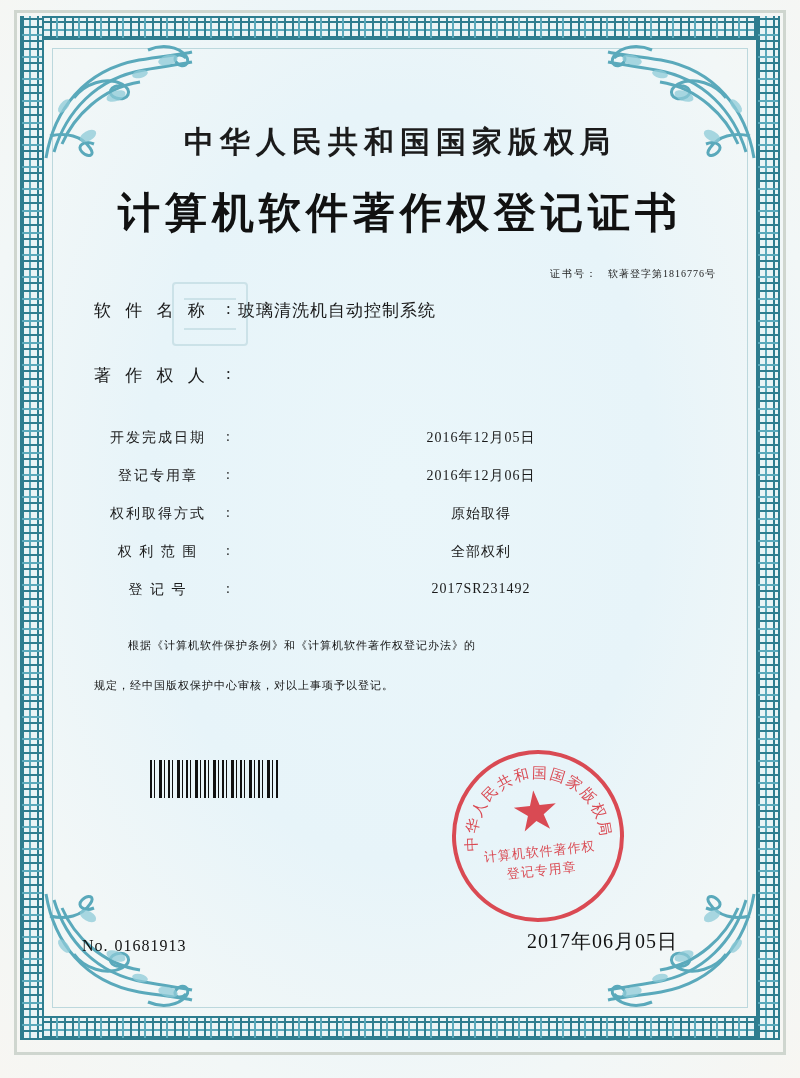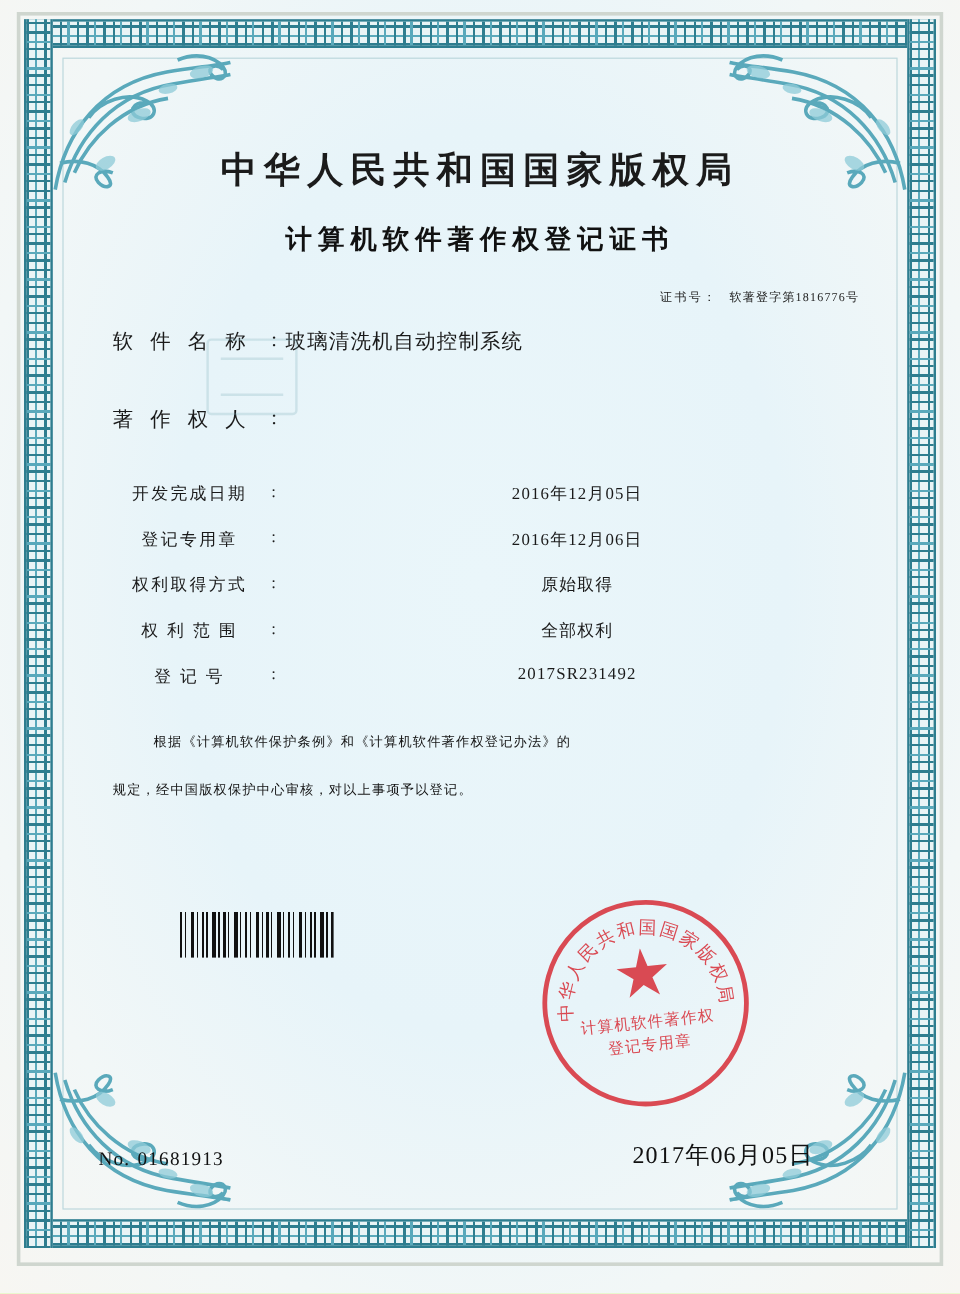--- a/index.html
+++ b/index.html
@@ -11,21 +11,21 @@
     width: 800px;
     height: 1078px;
     font-family: "Liberation Serif", serif;
     overflow: hidden;
   }
 
   .page {
     position: relative;
     width: 800px;
     height: 1078px;
-    background: #bef264;
+    background: #e5e5e5;
   }
 
   
   .paper-tint {
     position: absolute;
     inset: 0;
     background:
       radial-gradient(ellipse at 50% 45%, #eaf6fa 0%, #e7f4f9 45%, #f2f7f7 75%, #f7f6f2 100%);
   }
 
@@ -124,21 +124,21 @@
     font-family: "Liberation Serif", serif;
     font-size: 30px;
     font-weight: bold;
     color: #1b1b1b;
     letter-spacing: 6px;
     margin-top: 62px;
   }
   .title-main {
     text-align: center;
     font-family: "Liberation Serif", serif;
-    font-size: 22px;
+    font-size: 42px;
     font-weight: bold;
     color: #111111;
     letter-spacing: 5px;
     margin-top: 22px;
   }
 
   .cert-no {
     margin-top: 26px;
     text-align: right;
     padding-right: 12px;
@@ -262,21 +262,21 @@
     content: "";
     position: absolute;
     left: 10px; top: 14px; right: 10px; bottom: 14px;
     border-top: 2px solid rgba(120,170,185,0.25);
     border-bottom: 2px solid rgba(120,170,185,0.25);
   }
 
   .footer {
     position: absolute;
     left: 0;
-    top: 889px;
+    top: 868px;
     width: 656px;
     display: flex;
     justify-content: space-between;
     align-items: flex-end;
     padding: 0 10px;
     box-sizing: border-box;
   }
   .footer-no {
     font-size: 16px;
     color: #111;

